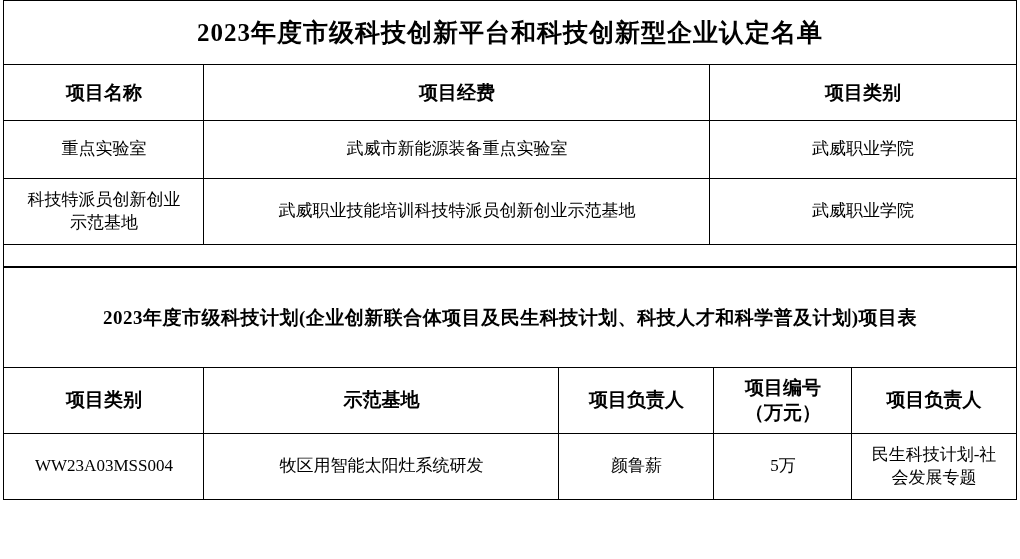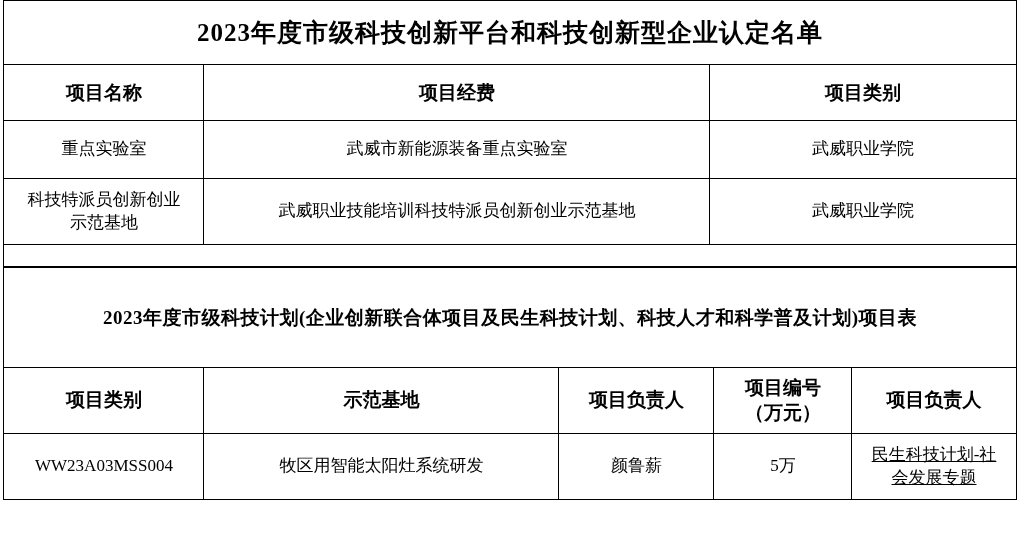--- a/index.html
+++ b/index.html
@@ -135,19 +135,19 @@
         <td class="header-cell-2">项目负责人</td>
         <td class="header-cell-2" style="white-space: pre-line;">项目编号
 （万元）</td>
         <td class="header-cell-2">项目负责人</td>
       </tr>
       <tr>
         <td class="body-cell-tall">WW23A03MSS004</td>
         <td class="body-cell-tall">牧区用智能太阳灶系统研发</td>
         <td class="body-cell-tall">颜鲁薪</td>
         <td class="body-cell-tall">5万</td>
-        <td class="body-cell-tall" style="white-space: pre-line; text-decoration: underline;">民生科技计划-社
+        <td class="body-cell-tall" style="white-space: pre-line;">民生科技计划-社
 会发展专题</td>
       </tr>
     </tbody>
   </table>
 
 </div>
 
 </body></html>

